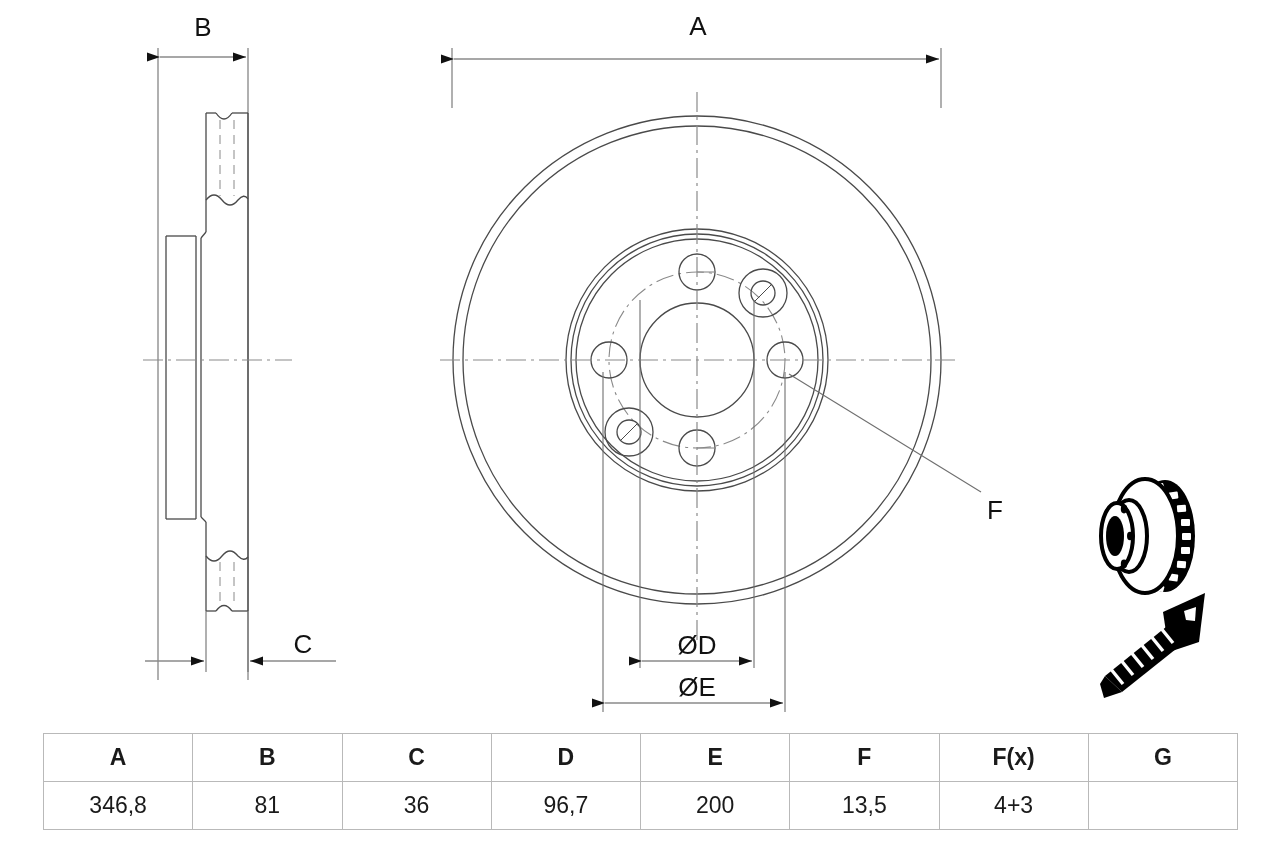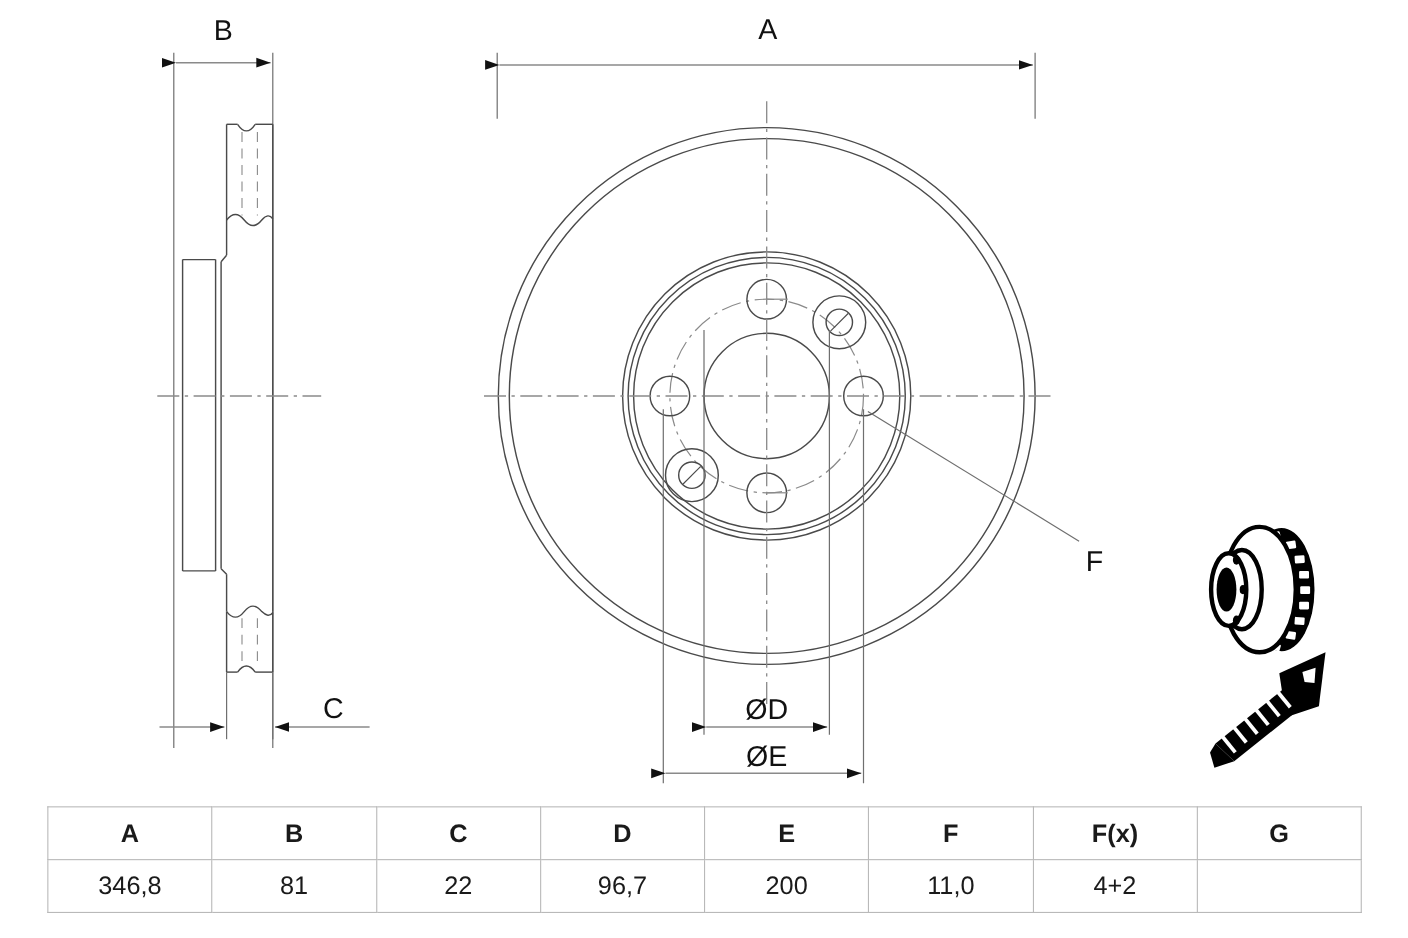--- a/index.html
+++ b/index.html
@@ -246,23 +246,23 @@
         <td>C</td>
         <td>D</td>
         <td>E</td>
         <td>F</td>
         <td>F(x)</td>
         <td>G</td>
       </tr>
       <tr class="vals">
         <td>346,8</td>
         <td>81</td>
-        <td>22</td>
+        <td>36</td>
         <td>96,7</td>
         <td>200</td>
-        <td>11,0</td>
-        <td>4+2</td>
+        <td>13,5</td>
+        <td>4+3</td>
         <td></td>
       </tr>
     </tbody>
   </table>
 
 </div>
 
 </body></html>

